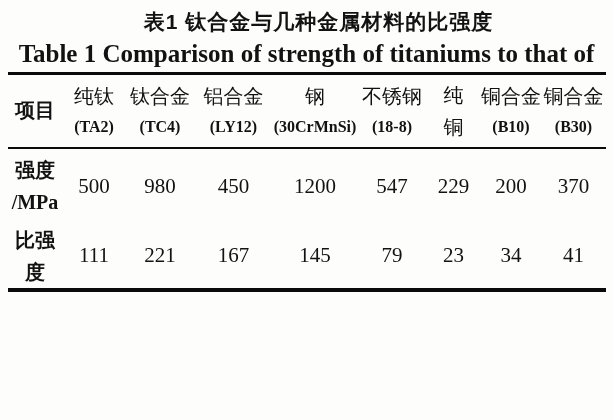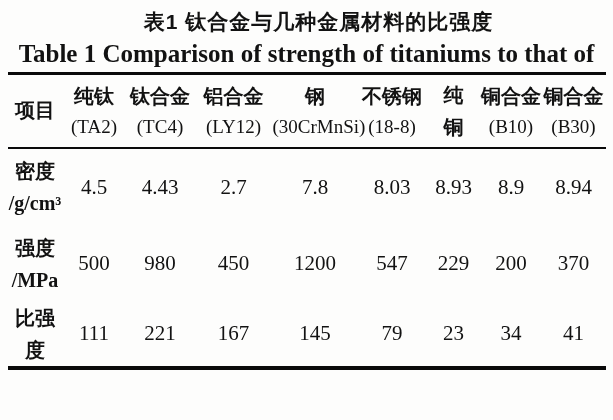--- a/index.html
+++ b/index.html
@@ -52,27 +52,27 @@
   tbody tr.r2 { height: 63px; }
   th, td {
     padding: 0;
     text-align: center;
     vertical-align: middle;
     font-weight: normal;
   }
   th .hl1 {
     font-size: 20px;
     line-height: 32px;
-    font-weight: 700;
+    font-weight: 400;
     white-space: nowrap;
   }
   th .hl2 {
-    font-size: 19px;
+    font-size: 16px;
     line-height: 30px;
-    font-weight: normal;
+    font-weight: bold;
     white-space: nowrap;
   }
   th.item-col {
     font-size: 20px;
     font-weight: 600;
   }
   td.row-label .ll {
     font-size: 20px;
     line-height: 32px;
     font-weight: 600;
@@ -135,34 +135,20 @@
           <div class="hl1">铜合金</div>
           <div class="hl2">(B10)</div>
         </th>
         <th>
           <div class="hl1">铜合金</div>
           <div class="hl2">(B30)</div>
         </th>
       </tr>
     </thead>
     <tbody>
-      <tr class="r0">
-        <td class="row-label">
-          <div class="ll">密度</div>
-          <div class="ll">/g/cm³</div>
-        </td>
-        <td class="val">4.5</td>
-        <td class="val">4.43</td>
-        <td class="val">2.7</td>
-        <td class="val">7.8</td>
-        <td class="val">8.03</td>
-        <td class="val">8.93</td>
-        <td class="val">8.9</td>
-        <td class="val">8.94</td>
-      </tr>
       <tr class="r1">
         <td class="row-label">
           <div class="ll">强度</div>
           <div class="ll">/MPa</div>
         </td>
         <td class="val">500</td>
         <td class="val">980</td>
         <td class="val">450</td>
         <td class="val">1200</td>
         <td class="val">547</td>

